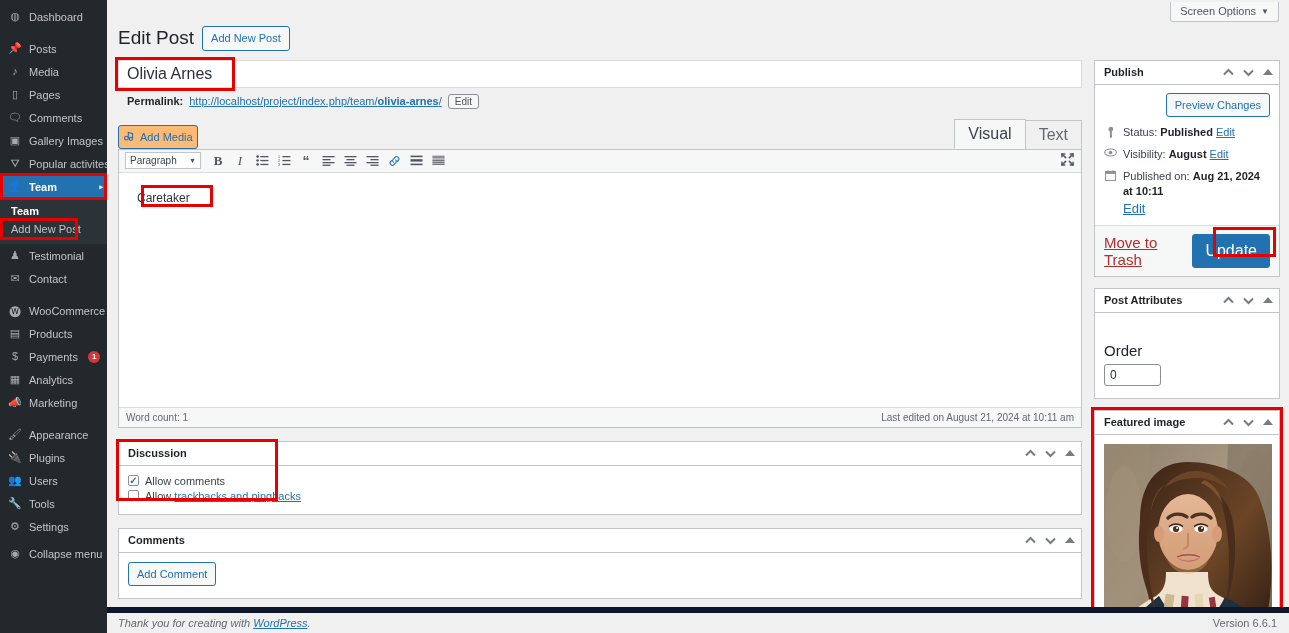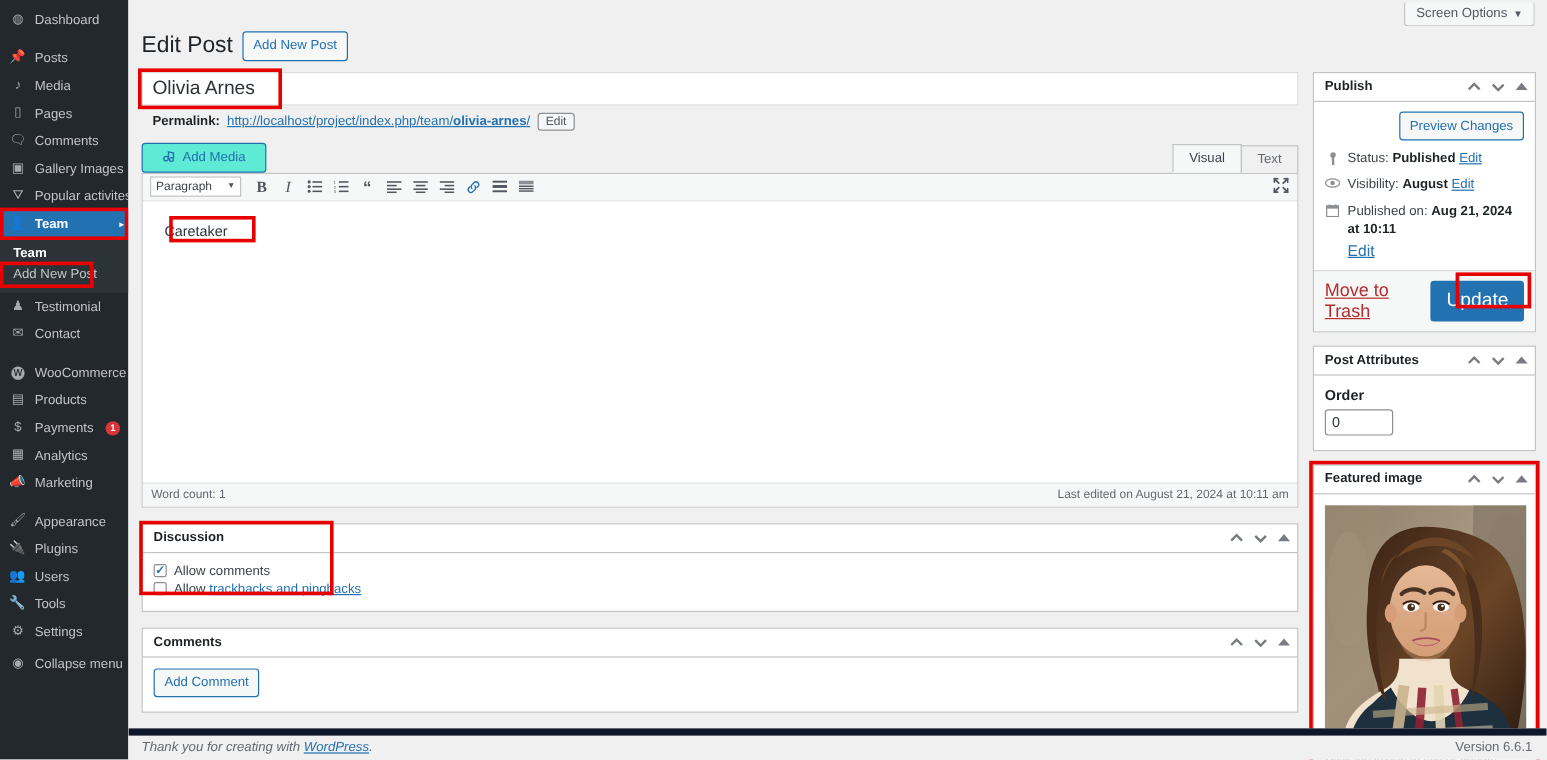--- a/index.html
+++ b/index.html
@@ -111,25 +111,25 @@
     font-size: 10px; border: 1px solid #8c8f94; background: #f6f7f7;
     color: #50575e; border-radius: 3px; padding: 1px 6px; cursor: pointer;
   }
 
   
   #editor-wrap { margin-top: 10px; }
   #media-row { display: flex; align-items: flex-end; justify-content: space-between; }
   #add-media-btn {
     display: inline-flex; align-items: center; gap: 5px;
     font-size: 11px; border: 1px solid #2271b1; color: #2271b1;
-    background: #5eead4; border-radius: 3px; padding: 4px 16px; cursor: pointer;
+    background: #fdba74; border-radius: 3px; padding: 4px 4px; cursor: pointer;
   }
   #mode-tabs { display: flex; gap: 0; align-items: flex-end; }
   .mode-tab {
-    font-size: 11px; padding: 5px 13px 5px 13px; cursor: pointer;
+    font-size: 16px; padding: 5px 13px 5px 13px; cursor: pointer;
     border: 1px solid #c3c4c7; border-bottom: none;
     background: #f0f0f1; color: #646970; margin-left: -1px;
   }
   .mode-tab.active { background: #f6f7f7; color: #3c434a; border-bottom: 1px solid #f6f7f7; }
 
   #editor-box { border: 1px solid #c3c4c7; background: #fff; }
   #toolbar {
     background: #f6f7f7; border-bottom: 1px solid #ddd;
     height: 23px; display: flex; align-items: center;
     padding: 0 6px; gap: 2px; position: relative;
@@ -192,21 +192,21 @@
   #preview-row { display: flex; justify-content: flex-end; margin-bottom: 8px; }
   .pub-row { display: flex; align-items: flex-start; gap: 6px; font-size: 11px; margin-bottom: 7px; color: #3c434a; line-height: 1.35; }
   .pub-ico { color: #8c8f94; flex: 0 0 13px; display: flex; justify-content: center; margin-top: 1px; }
   .pub-row b { font-weight: 700; color: #1d2327; }
   #pub-actions {
     border-top: 1px solid #dcdcde; background: #f6f7f7;
     display: flex; align-items: center; justify-content: space-between;
     padding: 8px 9px; position: relative;
   }
   #trash-link { font-size: 15px; color: #b32d2e; text-decoration: underline; cursor: pointer; }
-  #order-label { font-size: 12px; font-weight: 700; color: #1d2327; margin-bottom: 5px; }
+  #order-label { font-size: 15px; font-weight: 400; color: #1d2327; margin-bottom: 5px; margin-top: 20px; }
   #order-input {
     width: 57px; height: 22px; border: 1px solid #8c8f94; border-radius: 3px;
     font-size: 12px; padding: 0 5px; color: #2c3338; background: #fff;
     font-family: "Liberation Sans", sans-serif;
   }
 
   
   #featured-thumb {
     width: 168px; height: 198px; display: block; border: 0;
   }

